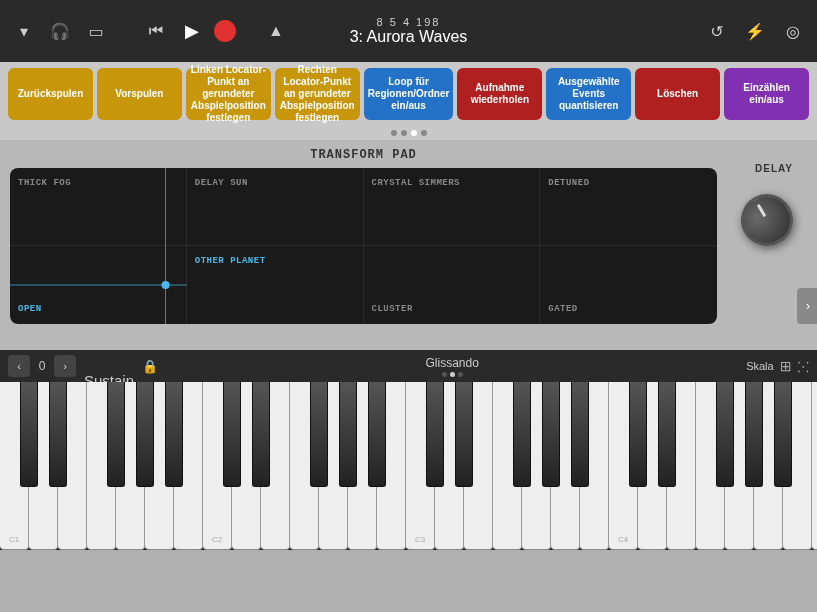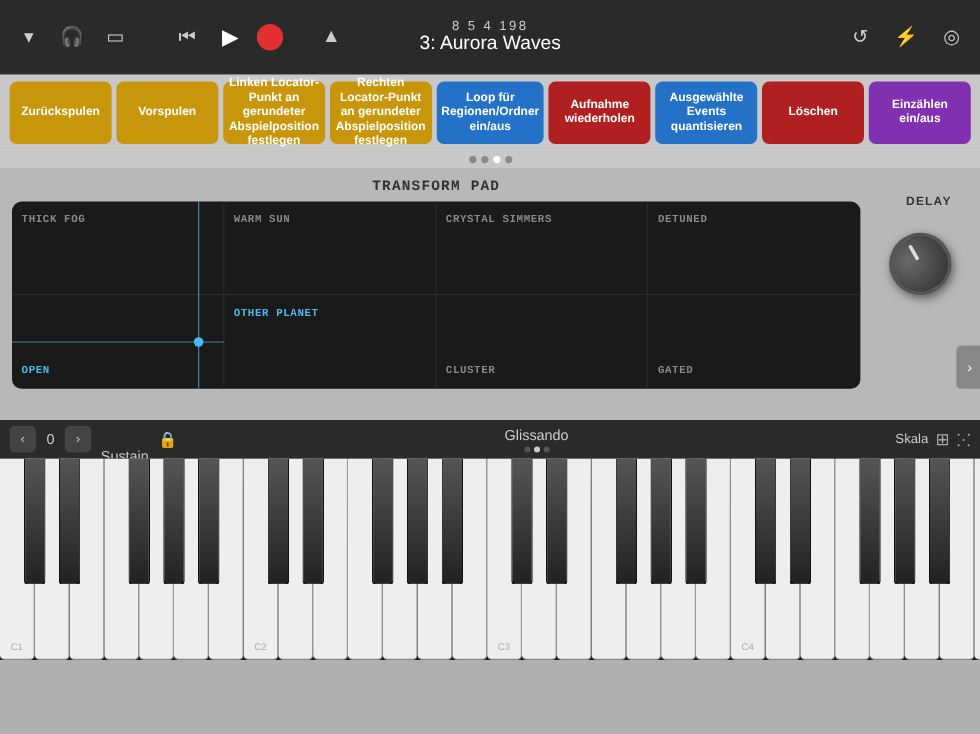--- a/index.html
+++ b/index.html
@@ -235,21 +235,21 @@
       cursor: pointer;
     }
     .kb-num {
       color: #ccc;
       font-size: 12px;
       min-width: 16px;
       text-align: center;
     }
     .kb-label {
       color: #ccc;
-      font-size: 12px;
+      font-size: 15px;
       margin-top: 28px;
     }
     .kb-lock {
       color: #888;
       font-size: 13px;
     }
     .kb-center {
       flex: 1;
       text-align: center;
     }
@@ -342,21 +342,21 @@
   <div class="transform-section">
     <div class="transform-title">TRANSFORM PAD</div>
     <div class="transform-pad">
 
       <div style="display: grid; grid-template-columns: repeat(4,1fr); grid-template-rows: repeat(2,1fr); height: 100%; position: relative;">
 
         <div style="padding:10px 8px; display:flex; flex-direction:column; justify-content:space-between; border-right:1px solid #2a2a2a; border-bottom:1px solid #2a2a2a;">
           <span class="pad-label">THICK FOG</span>
         </div>
         <div style="padding:10px 8px; display:flex; flex-direction:column; justify-content:space-between; border-right:1px solid #2a2a2a; border-bottom:1px solid #2a2a2a;">
-          <span class="pad-label">WARM SUN</span>
+          <span class="pad-label">DELAY SUN</span>
         </div>
         <div style="padding:10px 8px; display:flex; flex-direction:column; justify-content:space-between; border-right:1px solid #2a2a2a; border-bottom:1px solid #2a2a2a;">
           <span class="pad-label">CRYSTAL SIMMERS</span>
         </div>
         <div style="padding:10px 8px; display:flex; flex-direction:column; justify-content:space-between; border-bottom:1px solid #2a2a2a;">
           <span class="pad-label">DETUNED</span>
         </div>
 
         <div style="padding:10px 8px; display:flex; flex-direction:column; justify-content:flex-end; border-right:1px solid #2a2a2a;">
           <span class="pad-label active">OPEN</span>

